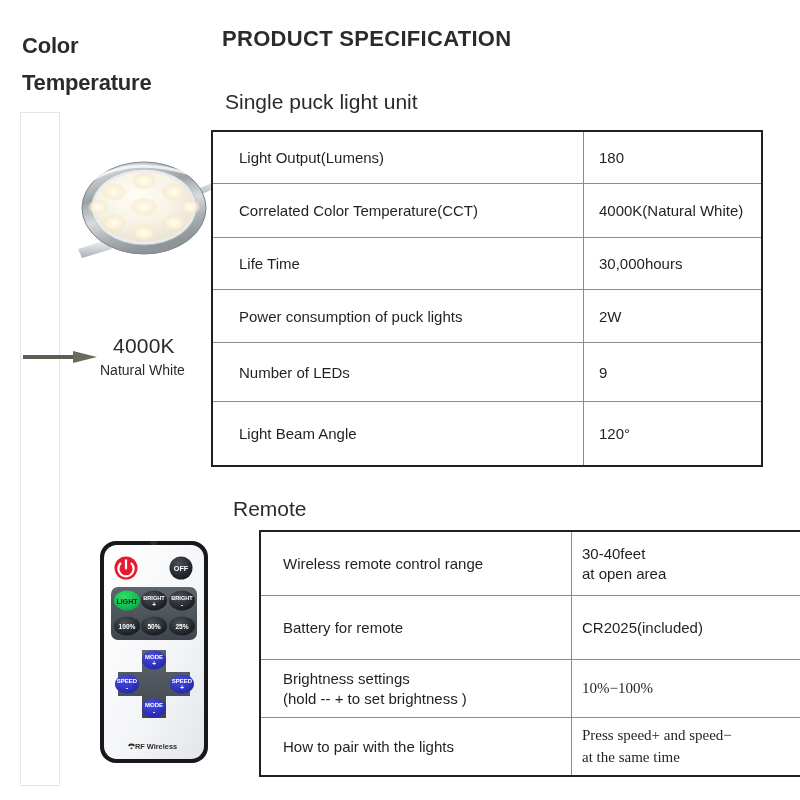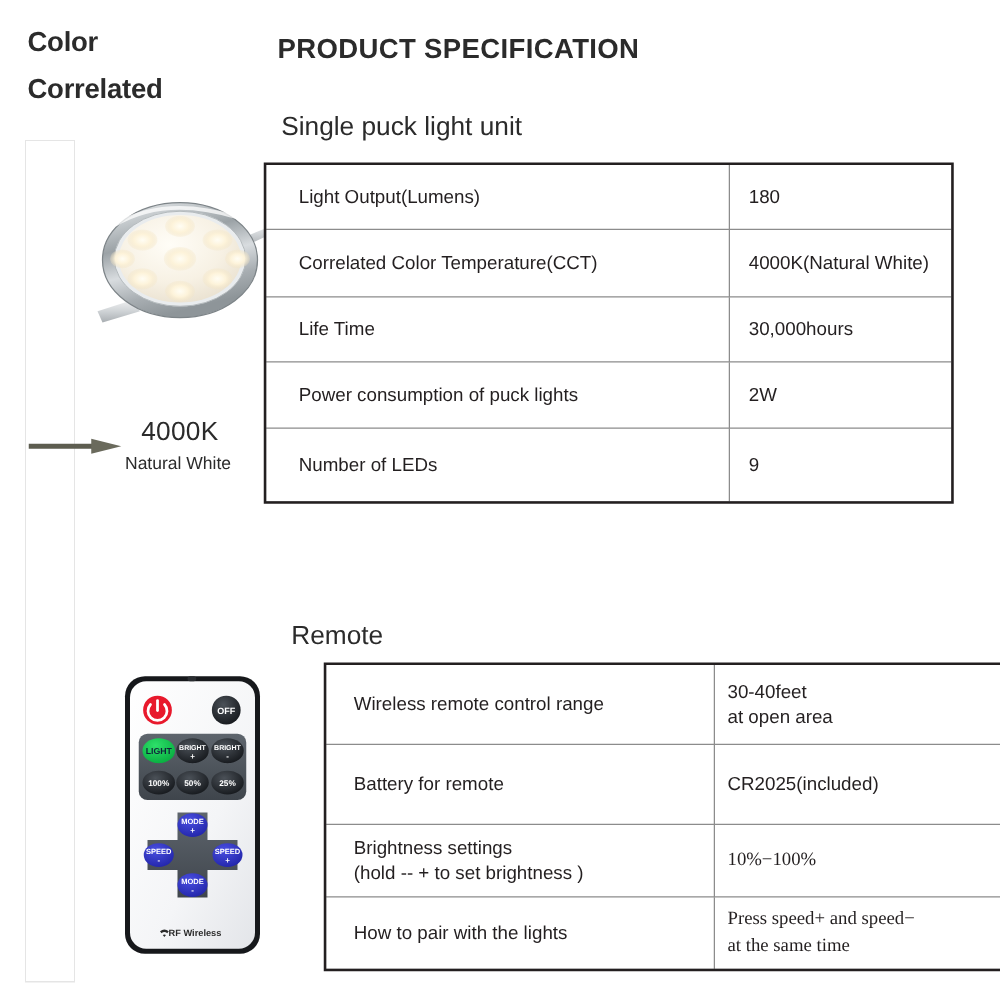--- a/index.html
+++ b/index.html
@@ -13,21 +13,21 @@
     position: relative;
     overflow: hidden;
     font-family: "Liberation Sans", sans-serif;
     color: #231f20;
   }
 
   
   #ct-heading {
     position: absolute;
     left: 22px;
-    top: 15px;
+    top: 27px;
     width: 190px;
     font-size: 22px;
     font-weight: bold;
     line-height: 37px;
     color: #2b2b2b;
     letter-spacing: -0.2px;
   }
   #ct-heading .l2 { display: block; }
 
   #ct-bar {
@@ -196,21 +196,21 @@
     font-size: 17px;
     line-height: 1.42;
   }
   .nowrap { white-space: nowrap; }
 </style>
 </head>
 <body>
 
 <div id="ct-heading">
   <span>Color</span>
-  <span class="l2">Correlated</span>
+  <span class="l2">Temperature</span>
 </div>
 
 <div id="ct-bar"></div>
 
 <div id="ct-arrow">
   <div class="shaft"></div>
   <div class="head"></div>
 </div>
 
 <div id="ct-value">4000K</div>
@@ -379,20 +379,24 @@
       <td class="v">30,000hours</td>
     </tr>
     <tr>
       <td class="k" style="height:52px">Power consumption of puck lights</td>
       <td class="v">2W</td>
     </tr>
     <tr>
       <td class="k" style="height:58px">Number of LEDs</td>
       <td class="v">9</td>
     </tr>
+    <tr>
+      <td class="k" style="height:63px">Light Beam Angle</td>
+      <td class="v">120°</td>
+    </tr>
   </tbody>
 </table>
 
 <div id="remote-title">Remote</div>
 
 <table class="spec" id="table-remote">
   <colgroup>
       <col style="width:311px">
       <col style="width:242px">
     </colgroup>

